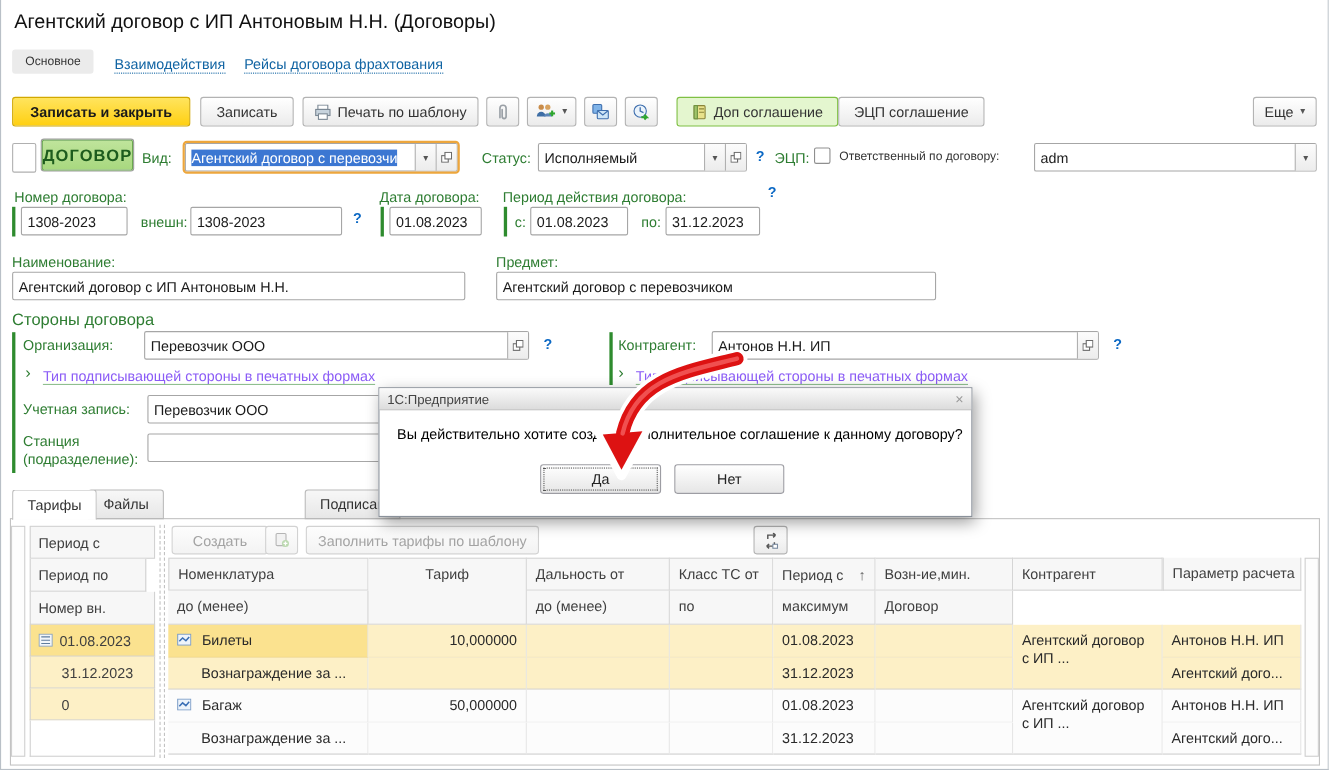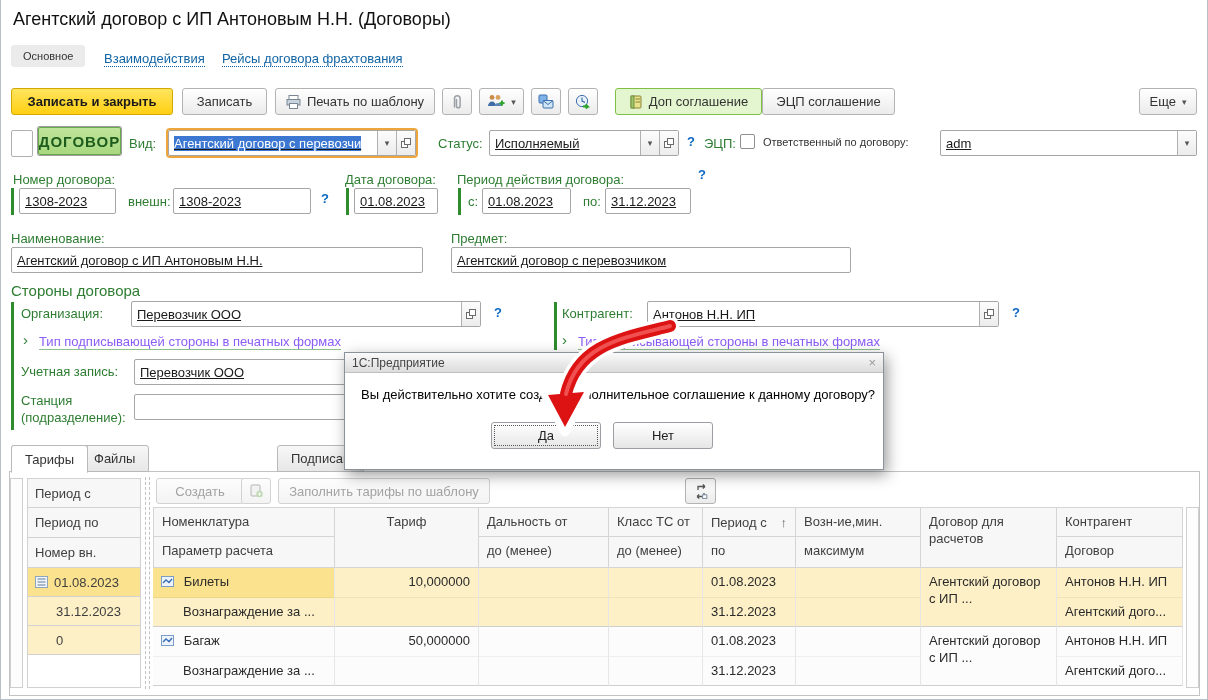--- a/index.html
+++ b/index.html
@@ -16,21 +16,21 @@
   .btn { display:flex; align-items:center; justify-content:center; gap:6px; height:27px;
          background:linear-gradient(#ffffff,#ebebeb); border:1px solid #b3b3b3; border-radius:3px;
          font-size:13px; color:#333; white-space:nowrap; cursor:pointer; }
   .btn.yellow { background:linear-gradient(#ffe45e,#ffd012); border-color:#d2a800; font-weight:bold; color:#1a1a1a; }
   .btn.green { background:#e4f6cf; border-color:#7fc044; }
   .btn.disabled { color:#a3a3a3; background:linear-gradient(#fdfdfd,#f3f3f3); border-color:#d2d2d2; cursor:default; }
   .glabel { color:#2e7d32; font-size:13px; white-space:nowrap; }
   .blabel { color:#333; font-size:11px; white-space:nowrap; }
   .help { color:#0b68c4; font-size:13px; font-weight:bold; cursor:pointer; }
   .fld { display:flex; align-items:stretch; height:26px; background:#fff; border:1px solid #a6a6a6; border-radius:2px; font-size:13px; color:#1a1a1a; }
-  .fld .txt { flex:1; padding:5px 5px 8px; white-space:nowrap; overflow:hidden;text-decoration:underline; }
+  .fld .txt { flex:1; padding:5px 5px 8px; white-space:nowrap; overflow:hidden; }
   .fld .seg { width:19px; border-left:1px solid #b0b0b0; display:flex; align-items:center; justify-content:center;
               color:#555; font-size:9px; background:linear-gradient(#fcfcfc,#ececec); cursor:pointer; }
   .focusring { outline:2px solid #eda63c; }
   .sel { background:#3c77d2; color:#fff; }
   .gbar { width:3px; background:#2e8b2e; }
   .cb { width:15px; height:15px; background:#fff; border:1px solid #8f8f8f; border-radius:2px; cursor:pointer; }
   .badge { background:linear-gradient(#bfe49b,#a8d87f); border:1px solid #6aa84f; box-shadow:0 0 0 1px #9c9c9c;
            border-radius:2px; color:#1d5c1d; font-weight:bold; font-size:15px; letter-spacing:1px;
            display:flex; align-items:center; justify-content:center; }
   .chev { color:#2e7d32; font-size:15px; line-height:13px; }
@@ -255,21 +255,21 @@
       <span>Файлы</span>
     </div>
   <div class="abs btab" style="left:276px; top:445px;">
       <span>Подписан</span>
     </div>
 
   <div class="abs scrollstrip" style="left:9px; top:478px; width:13px; height:210px;"></div>
   <div class="abs panecell first" style="left:26px; top:478px; width:114px; height:30px;">
       <span>Период с</span>
     </div>
-  <div class="abs panecell" style="left:26px; top:508px; width:114px; height:30px;">
+  <div class="abs panecell" style="left:26px; top:508px; width:106px; height:30px;">
       <span>Период по</span>
     </div>
   <div class="abs panecell" style="left:26px; top:538px; width:114px; height:30px;">
       <span>Номер вн.</span>
     </div>
   <div class="abs panecell" style="left:26px; top:568px; width:114px; height:29px; background:#fbe28f;">
     <svg class="rowicon" width="13" height="12" viewBox="0 0 13 12">
         <rect x="0.5" y="0.5" width="12" height="11" fill="#f2f6fa" stroke="#8da4bd"></rect>
         <line x1="2.5" y1="3" x2="10.5" y2="3" stroke="#5f7d9e"></line>
         <line x1="2.5" y1="6" x2="10.5" y2="6" stroke="#5f7d9e"></line>
@@ -311,21 +311,20 @@
   <div class="abs hgrid" style="left:152px; top:507px; grid-template-rows:30px 31px;">
     <div class="hcell top left0"><span>Номенклатура</span></div>
     <div class="hcell top" style="grid-row:span 2; text-align:center;"><span>Тариф</span></div>
     <div class="hcell top"><span>Дальность от</span></div>
     <div class="hcell top"><span>Класс ТС от</span></div>
     <div class="hcell top" style="display:flex; justify-content:space-between; padding-top:7px;">
         <span>Период  с</span>
         <span style="color:#666;">↑</span>
       </div>
     <div class="hcell top"><span>Возн-ие,мин.</span></div>
-    <div class="hcell top wrapcell" style="grid-row:span 2;"><span>Договор для расчетов</span></div>
     <div class="hcell top"><span>Контрагент</span></div>
     <div class="hcell left0"><span>Параметр расчета</span></div>
     <div class="hcell"><span>до (менее)</span></div>
     <div class="hcell"><span>до (менее)</span></div>
     <div class="hcell"><span>по</span></div>
     <div class="hcell"><span>максимум</span></div>
     <div class="hcell"><span>Договор</span></div>
   </div>
 
   <div class="abs bgrid" style="left:152px; top:568px;">

